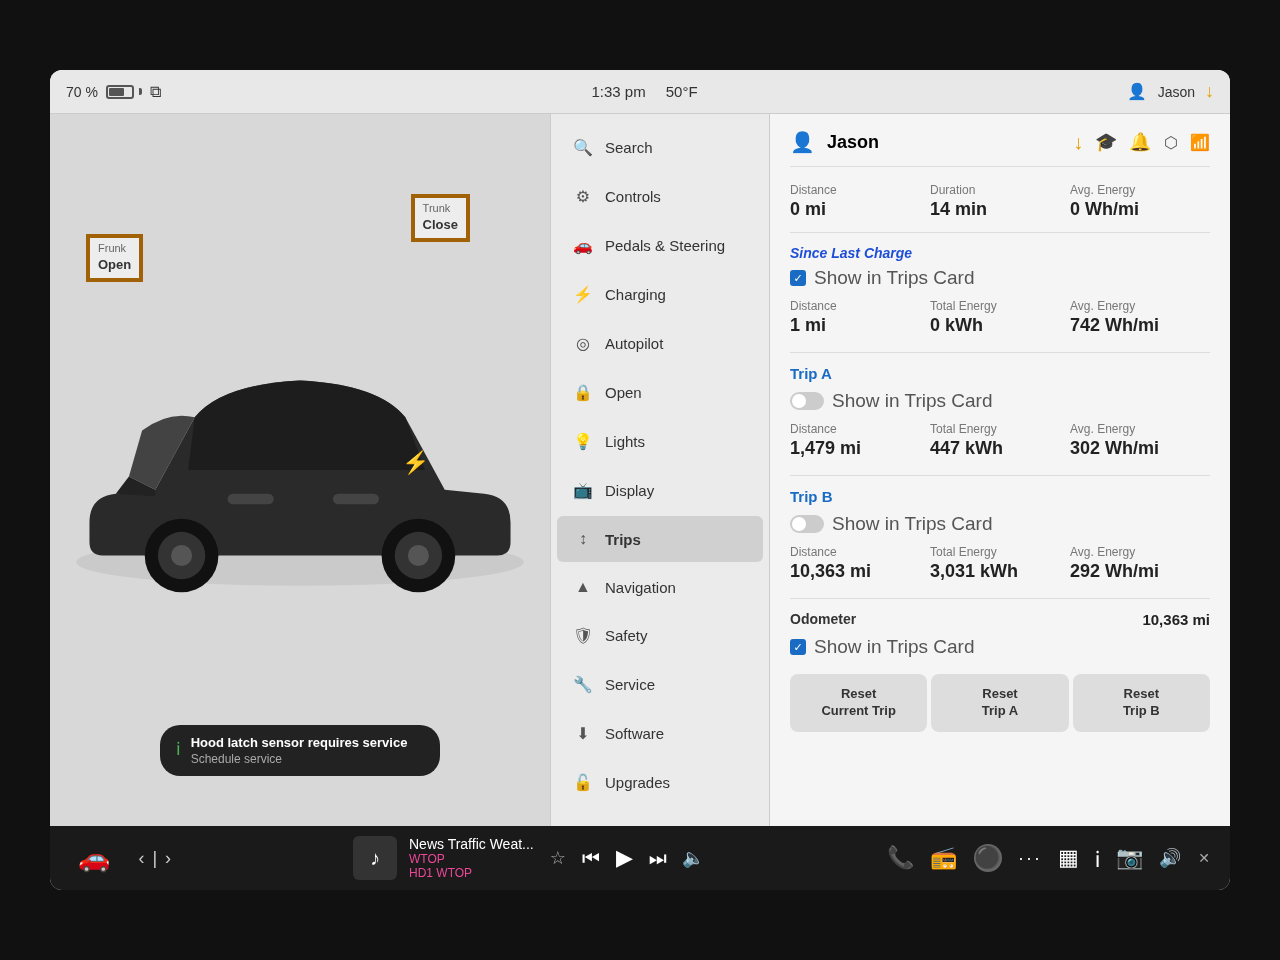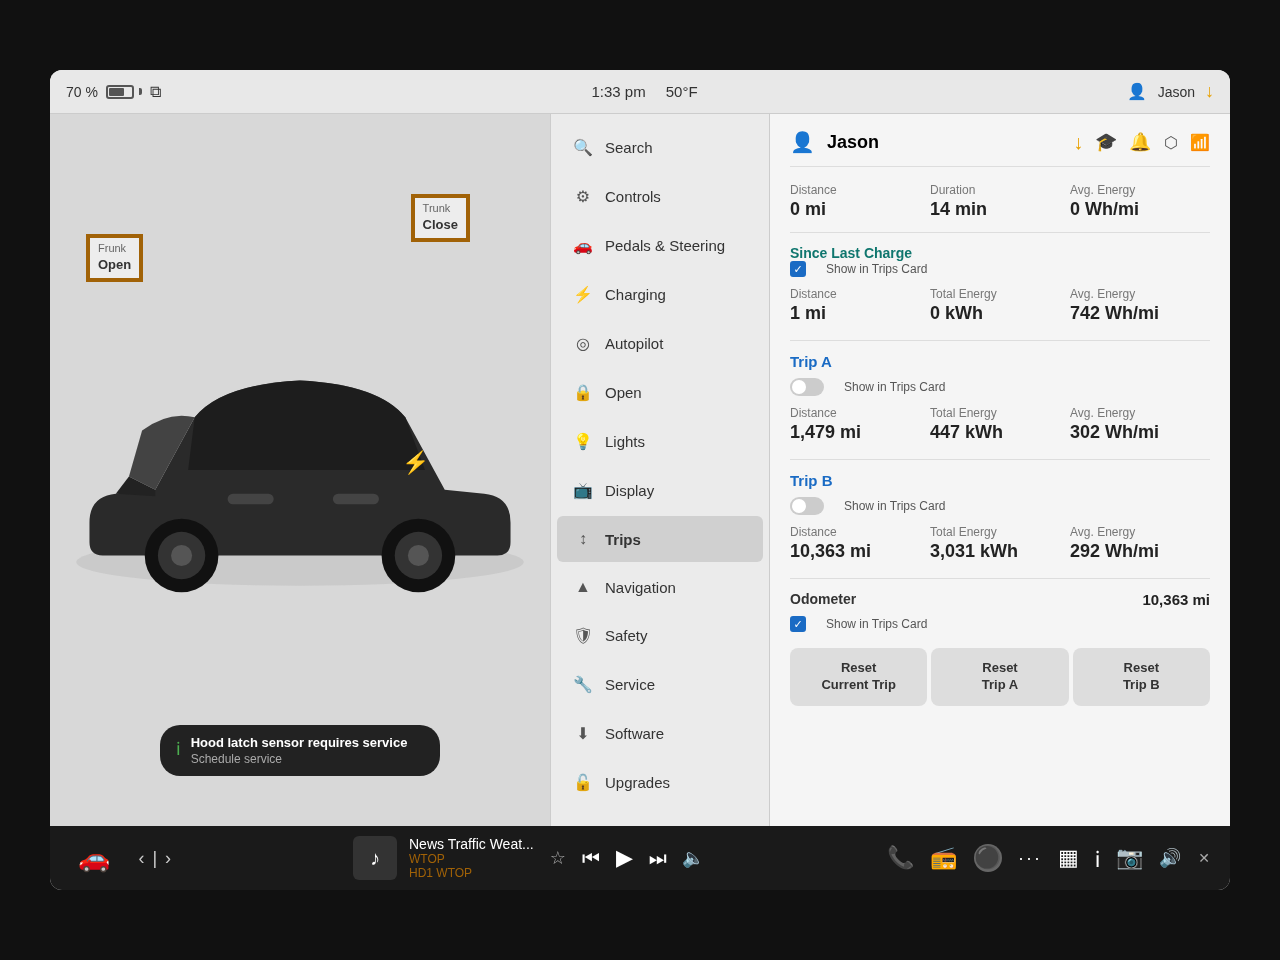--- a/index.html
+++ b/index.html
@@ -228,28 +228,30 @@
       color: #333;
       margin-bottom: 8px;
     }
     .trip-section-title.blue {
       color: #1a6bc4;
       font-size: 15px;
     }
     .since-last-charge-label {
       font-size: 14px;
       font-weight: 700;
-      color: #0f766e;
+      color: #1d4ed8;
+      margin-bottom: 6px;
+      font-style: italic;
     }
     .show-in-trips {
       display: flex;
       align-items: center;
-      gap: 20px;
+      gap: 8px;
       margin-bottom: 10px;
-      font-size: 12px;
+      font-size: 19px;
       color: #555;
     }
     .checkbox {
       width: 16px;
       height: 16px;
       border: 2px solid #555;
       border-radius: 3px;
       display: flex;
       align-items: center;
       justify-content: center;
@@ -375,21 +377,21 @@
     .music-note {
       width: 44px;
       height: 44px;
       background: #333;
       border-radius: 6px;
       display: flex;
       align-items: center;
       justify-content: center;
       font-size: 20px;
     }
-    .music-details { font-size: 12px; color: #a16207; }
+    .music-details { font-size: 12px; color: #ec4899; }
     .music-title { font-size: 14px; color: #fff; font-weight: 500; }
     .music-controls {
       display: flex;
       align-items: center;
       gap: 16px;
       color: #fff;
       font-size: 20px;
     }
     .taskbar-right {
       display: flex;

